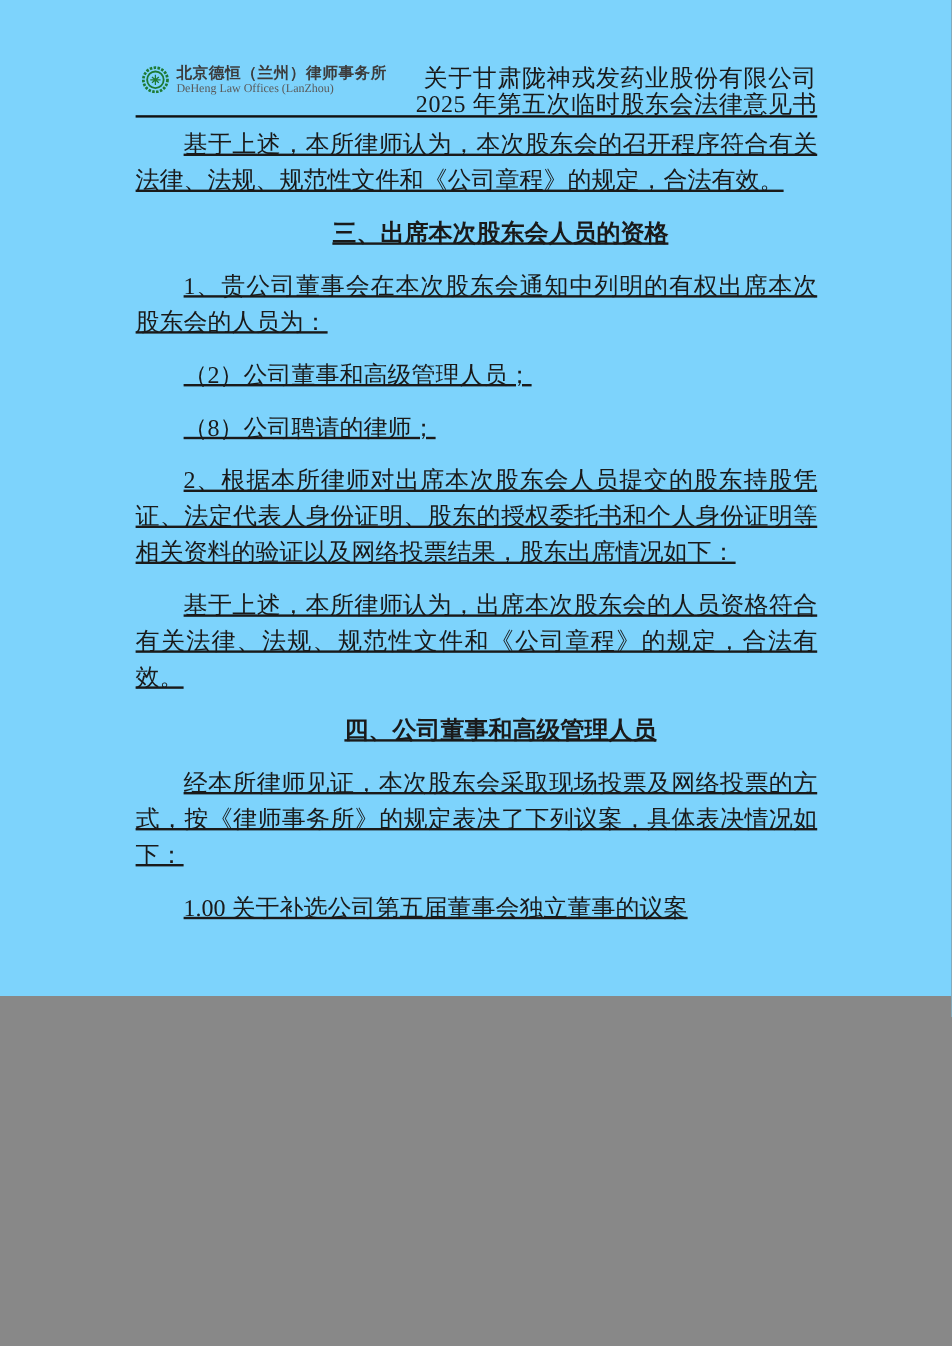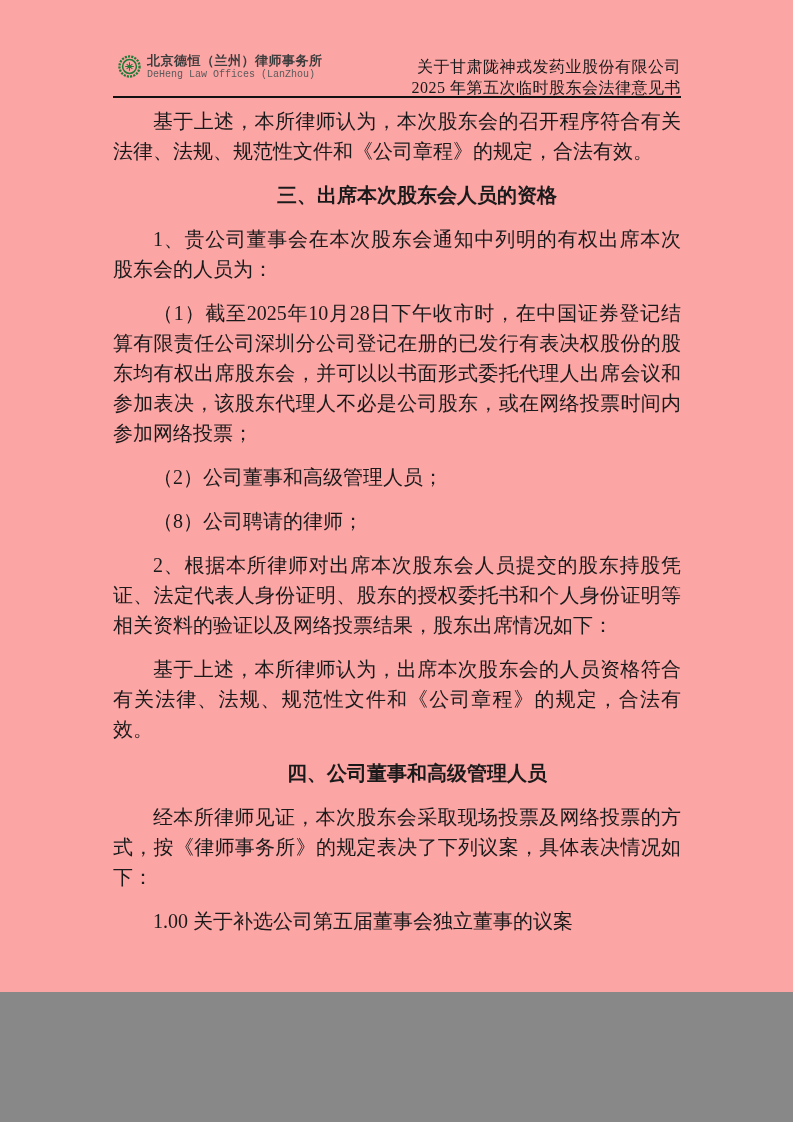--- a/index.html
+++ b/index.html
@@ -1,21 +1,21 @@
 <!DOCTYPE html>
 <html><head>
 <meta charset="utf-8">
 <style>
   html, body { margin: 0; padding: 0; background: #888; }
   .page {
     position: relative;
     width: 793px;
-    height: 992px;
+    height: 830px;
     margin: 0 auto;
-    background: #fca5a5;
+    background: #7dd3fc;
     font-family: "Liberation Serif", "DejaVu Serif", serif;
     color: #1a1a1a;
     overflow: hidden;
   }
 
   
   .hdr-left {
     position: absolute;
     left: 118px; top: 53px;
     display: flex; align-items: flex-start;
@@ -25,28 +25,28 @@
     margin-right: 6px; margin-top: 2px;
     flex: 0 0 auto;
   }
   .firm-names { display: flex; flex-direction: column; }
   .firm-zh {
     font-family: "Liberation Sans", "DejaVu Sans", sans-serif;
     font-size: 13px; font-weight: bold; color: #3c3c3c;
     letter-spacing: 0.5px; line-height: 15px;
   }
   .firm-en {
-    font-family: Liberation Mono, monospace;
+    font-family: Liberation Serif, serif;
     font-size: 10px; color: #5a5a5a; line-height: 13px;
   }
   .hdr-right {
     position: absolute;
     right: 112px; top: 56px;
     text-align: right;
-    font-size: 16px; line-height: 21px;
+    font-size: 20px; line-height: 21px;
     color: #1a1a1a;
     letter-spacing: 0.5px;
   }
   .hdr-rule {
     position: absolute;
     left: 113px; right: 112px; top: 96px;
     height: 0;
     border-top: 2px solid #111;
   }
 
@@ -57,20 +57,21 @@
     width: 568px;
   }
   .para, .heading {
     margin: 0 0 14px 0;
     font-size: 20px;
     line-height: 30px;
     text-indent: 2em;
     text-align: justify;
     text-justify: inter-ideograph;
     word-break: break-all;
+    text-decoration: underline;
   }
   .heading { font-weight: bold; text-align: center; }
 
   
   .footer {
     position: absolute;
     left: 0; right: 0; top: 1030px;
     text-align: center;
     font-size: 14px; color: #1a1a1a;
     letter-spacing: 1px;
@@ -97,21 +98,20 @@
     <div>关于甘肃陇神戎发药业股份有限公司</div>
     <div>2025 年第五次临时股东会法律意见书</div>
   </div>
 
   <div class="hdr-rule"></div>
 
   <div class="doc-body">
     <p class="para">基于上述，本所律师认为，本次股东会的召开程序符合有关法律、法规、规范性文件和《公司章程》的规定，合法有效。</p>
     <p class="heading">三、出席本次股东会人员的资格</p>
     <p class="para">1、贵公司董事会在本次股东会通知中列明的有权出席本次股东会的人员为：</p>
-    <p class="para">（1）截至2025年10月28日下午收市时，在中国证券登记结算有限责任公司深圳分公司登记在册的已发行有表决权股份的股东均有权出席股东会，并可以以书面形式委托代理人出席会议和参加表决，该股东代理人不必是公司股东，或在网络投票时间内参加网络投票；</p>
     <p class="para">（2）公司董事和高级管理人员；</p>
     <p class="para">（8）公司聘请的律师；</p>
     <p class="para">2、根据本所律师对出席本次股东会人员提交的股东持股凭证、法定代表人身份证明、股东的授权委托书和个人身份证明等相关资料的验证以及网络投票结果，股东出席情况如下：</p>
     <p class="para">基于上述，本所律师认为，出席本次股东会的人员资格符合有关法律、法规、规范性文件和《公司章程》的规定，合法有效。</p>
     <p class="heading">四、公司董事和高级管理人员</p>
     <p class="para">经本所律师见证，本次股东会采取现场投票及网络投票的方式，按《律师事务所》的规定表决了下列议案，具体表决情况如下：</p>
     <p class="para">1.00 关于补选公司第五届董事会独立董事的议案</p>
 
   </div>
 

